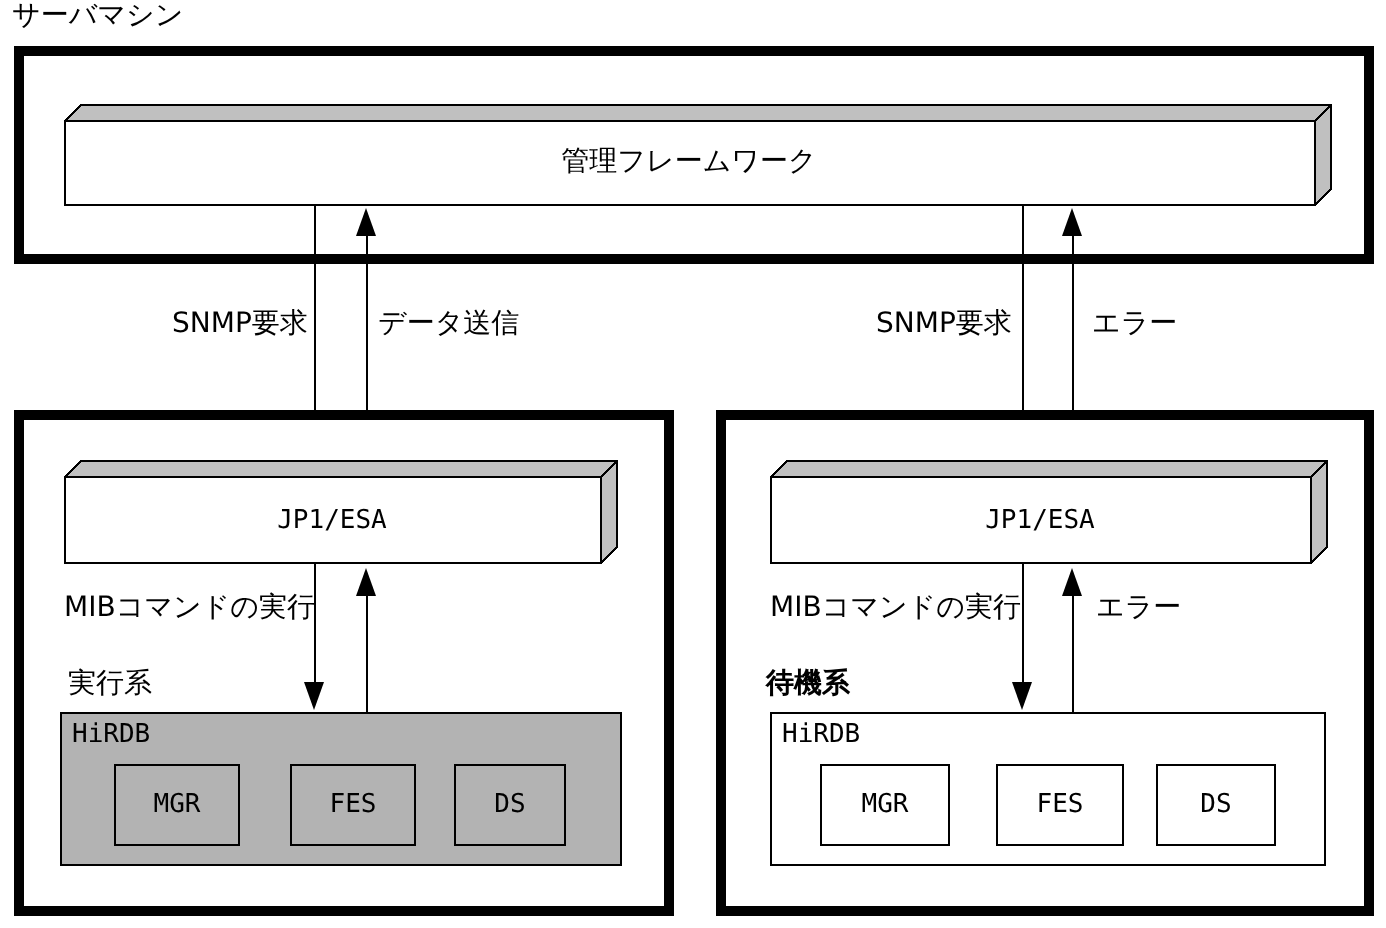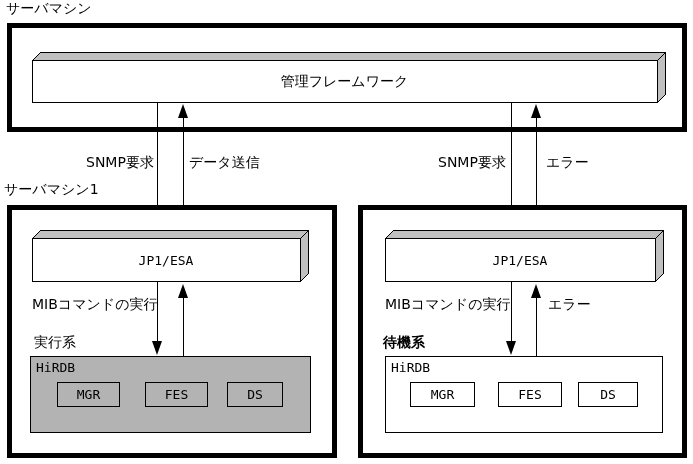--- a/index.html
+++ b/index.html
@@ -22,21 +22,21 @@
   .ah-down { position:absolute; width:0; height:0;
     border-left:5px solid transparent; border-right:5px solid transparent;
     border-top:14px solid #000; }
   .ah-up { position:absolute; width:0; height:0;
     border-left:5px solid transparent; border-right:5px solid transparent;
     border-bottom:14px solid #000; }
   .dbbox { position:absolute; border:1px solid #000;padding-left:20px; }
   .db-active { background:#b3b3b3; }
   .db-standby { background:#ffffff; }
   .db-title { position:absolute; left:5px; top:3px; }
-  .comp { position:absolute; top:382px; height:25px; border:1px solid #000;
+  .comp { position:absolute; top:382px; height:41px; border:1px solid #000;
     display:flex; align-items:center; justify-content:center;
     font-family:"DejaVu Sans Mono", monospace; font-size:13px; }
 </style>
 </head>
 <body>
 
 <div class="stage">
 
   <div class="lbl" style="left:6px; top:1px;">サーバマシン</div>
 
@@ -60,21 +60,20 @@
   <div class="lbl" style="left:189px; top:155px;">データ送信</div>
 
   <div class="vline" style="left:511px; top:103px; height:113px;"></div>
   <div class="ah-down" style="left:506px; top:215px;"></div>
   <div class="vline" style="left:536px; top:117px; height:113px;"></div>
   <div class="ah-up" style="left:531px; top:104px;"></div>
 
   <div class="lbl" style="left:438px; top:155px;">SNMP要求</div>
   <div class="lbl" style="left:546px; top:155px;">エラー</div>
 
-  <div class="lbl" style="left:4px; top:182px;">サーバマシン1</div>
 
   <div class="thickbox" style="left:7px; top:205px; width:330px; height:253px;"></div>
 
   <div class="box3d" style="left:32px; top:230px; width:277px; height:52px;">
     <svg width="277" height="52">
       <polygon class="face" points="0.5,8.5 8.5,0.5 276.5,0.5 268.5,8.5"></polygon>
       <polygon class="face" points="268.5,8.5 276.5,0.5 276.5,43.5 268.5,51.5"></polygon>
       <rect class="front" x="0.5" y="8.5" width="268" height="43"></rect>
     </svg>
     <div class="face-label mono" style="left:0; top:8px; width:268px; height:44px;">JP1/ESA</div>

